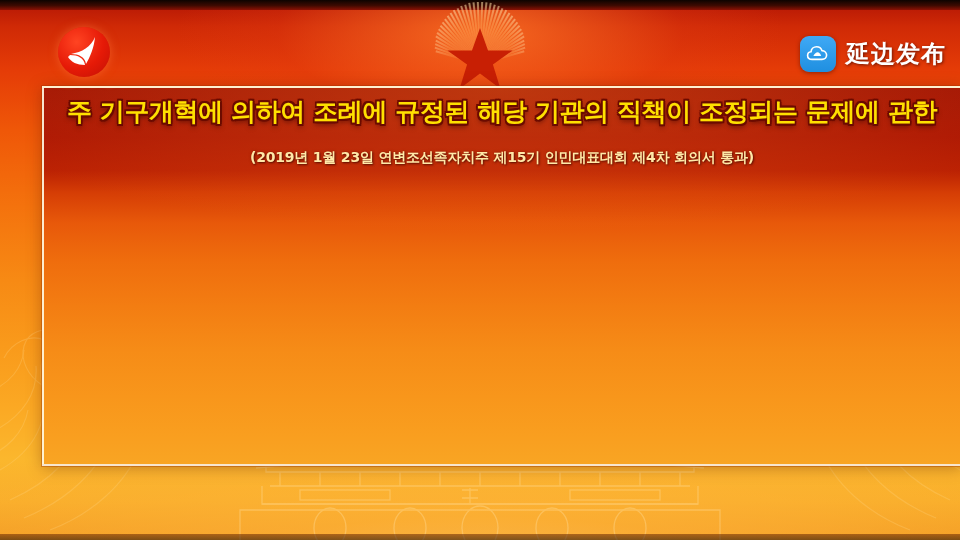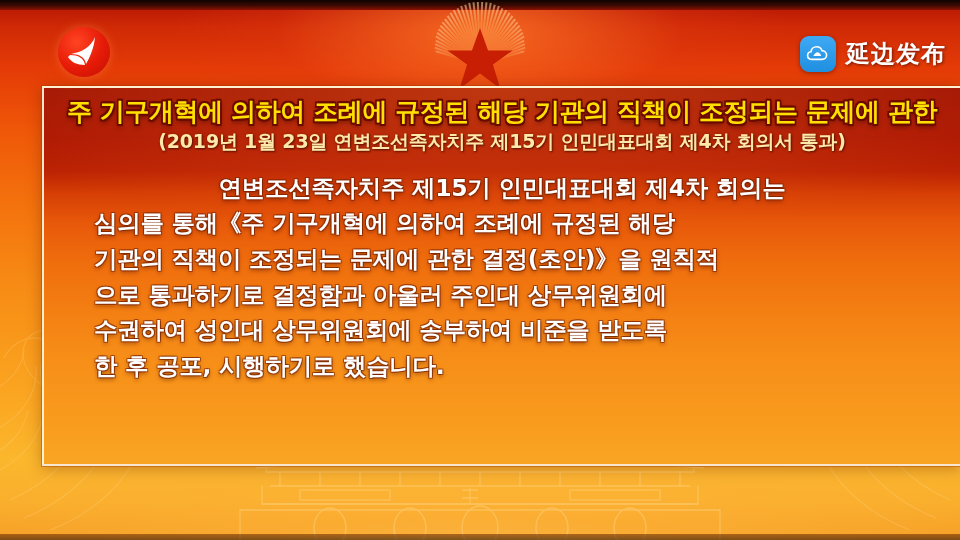--- a/index.html
+++ b/index.html
@@ -173,23 +173,23 @@
     color:#ffe000;
     letter-spacing:-0.4px;
     text-shadow:
       -1.6px -1.6px 0 #6b0b00, 1.6px -1.6px 0 #6b0b00,
       -1.6px  1.6px 0 #6b0b00, 1.6px  1.6px 0 #6b0b00,
        0 -1.8px 0 #6b0b00, 0 1.8px 0 #6b0b00,
       -1.8px 0 0 #6b0b00, 1.8px 0 0 #6b0b00,
        0 3px 5px rgba(50,5,0,.75);
   }
   #subtitle {
-    margin-top:0;
-    font-family:"DejaVu Sans", sans-serif;
-    font-size:19px;
+    margin-top:20px;
+    font-family:"DejaVu Sans", sans-serif;
+    font-size:14px;
     font-weight:bold;
     color:#ffe9a8;
     letter-spacing:-0.2px;
     text-shadow:1px 1px 2px rgba(80,12,0,.85), 0 0 3px rgba(120,25,0,.6);
   }
 
   
   #body-block {
     position:relative; z-index:3;
     margin-top:16px;
@@ -339,24 +339,16 @@
   <div id="panel">
     <div id="panel-sheen"></div>
 
     <div id="channel-tag">YBTV-1</div>
 
     <div id="title-block">
       <div class="title-line">주 기구개혁에 의하여 조례에 규정된 해당 기관의 직책이 조정되는 문제에 관한</div>
       <div id="subtitle">(2019년 1월 23일 연변조선족자치주 제15기 인민대표대회 제4차 회의서 통과)</div>
     </div>
 
-    <div id="body-block">
-      <div class="body-line indent">연변조선족자치주 제15기 인민대표대회 제4차 회의는</div>
-      <div class="body-line flush">심의를 통해《주 기구개혁에 의하여 조례에 규정된 해당</div>
-      <div class="body-line flush">기관의 직책이 조정되는 문제에 관한 결정(초안)》을 원칙적</div>
-      <div class="body-line flush">으로 통과하기로 결정함과 아울러 주인대 상무위원회에</div>
-      <div class="body-line flush">수권하여 성인대 상무위원회에 송부하여 비준을 받도록</div>
-      <div class="body-line flush">한 후 공포, 시행하기로 했습니다.</div>
-    </div>
   </div>
 
   <div id="bottom-band"></div>
 </div>
 
 </body></html>

